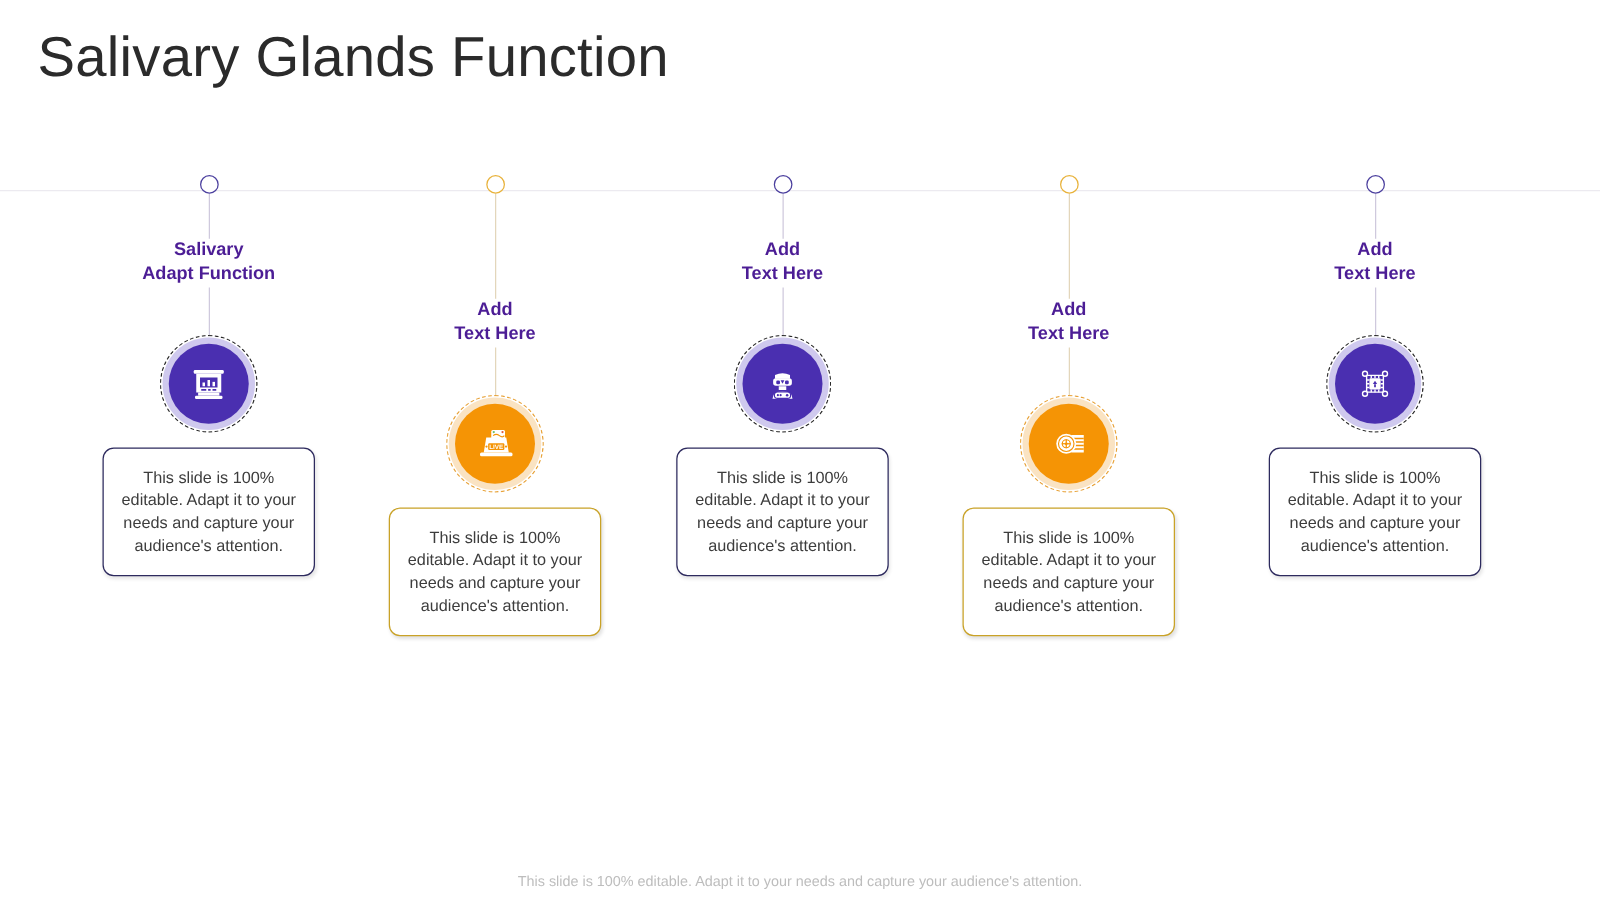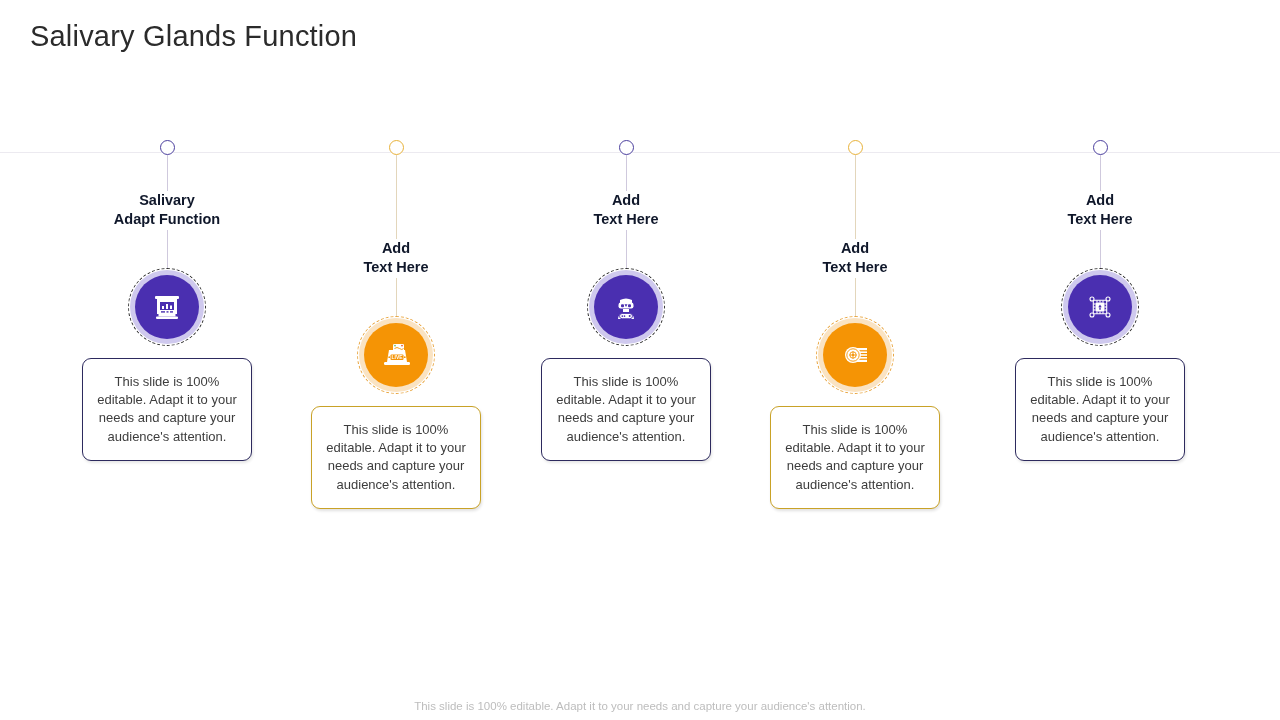--- a/index.html
+++ b/index.html
@@ -7,21 +7,21 @@
     width: 1280px; height: 720px;
     background: #ffffff;
     font-family: "Liberation Sans", sans-serif;
     overflow: hidden;
   }
   .slide { position: relative; width: 1280px; height: 720px; background:#fff; }
 
   .slide-title {
     position: absolute;
     left: 30px; top: 20px;
-    font-size: 29px;
+    font-size: 45px;
     font-weight: 400;
     color: #2b2b2b;
     letter-spacing: 0.2px;
     white-space: nowrap;
   }
 
   .timeline-axis {
     position: absolute;
     left: 0; top: 152px;
     width: 1280px; height: 1px;
@@ -51,21 +51,21 @@
   .connector {
     width: 1px;
     background: #cfc9dd;
     flex: none;
   }
   .col.accent-orange .connector { background: #e3d6bb; }
 
   .step-label {
     font-size: 14.5px;
     font-weight: bold;
-    color: #0f172a;
+    color: #4c1d95;
     line-height: 1.33;
     text-align: center;
     white-space: nowrap;
   }
 
   .icon-badge {
     width: 78px; height: 78px;
     border-radius: 50%;
     display: flex; align-items: center; justify-content: center;
     position: relative;

